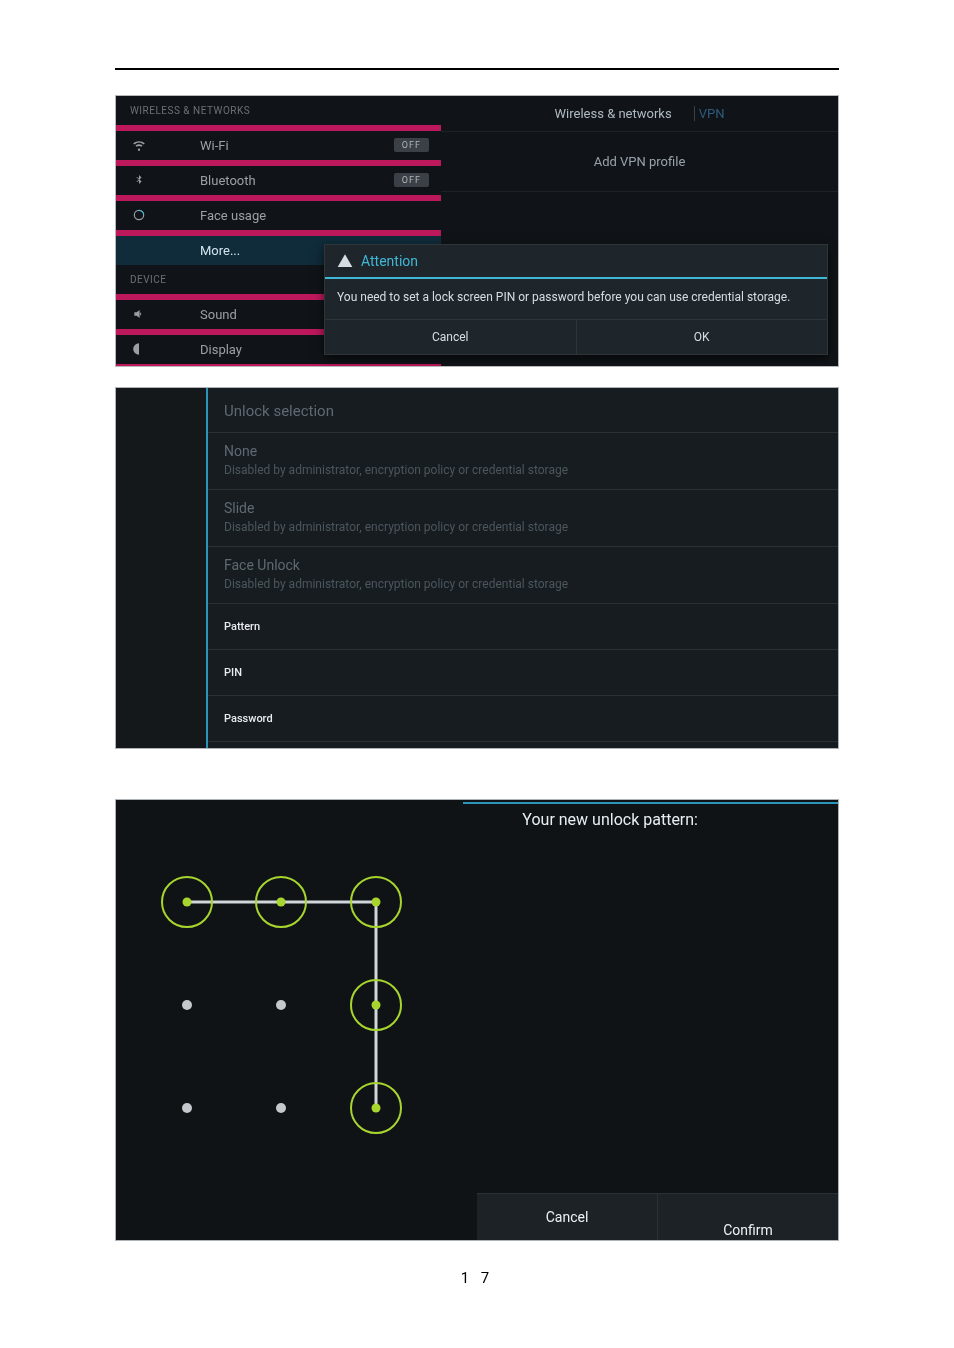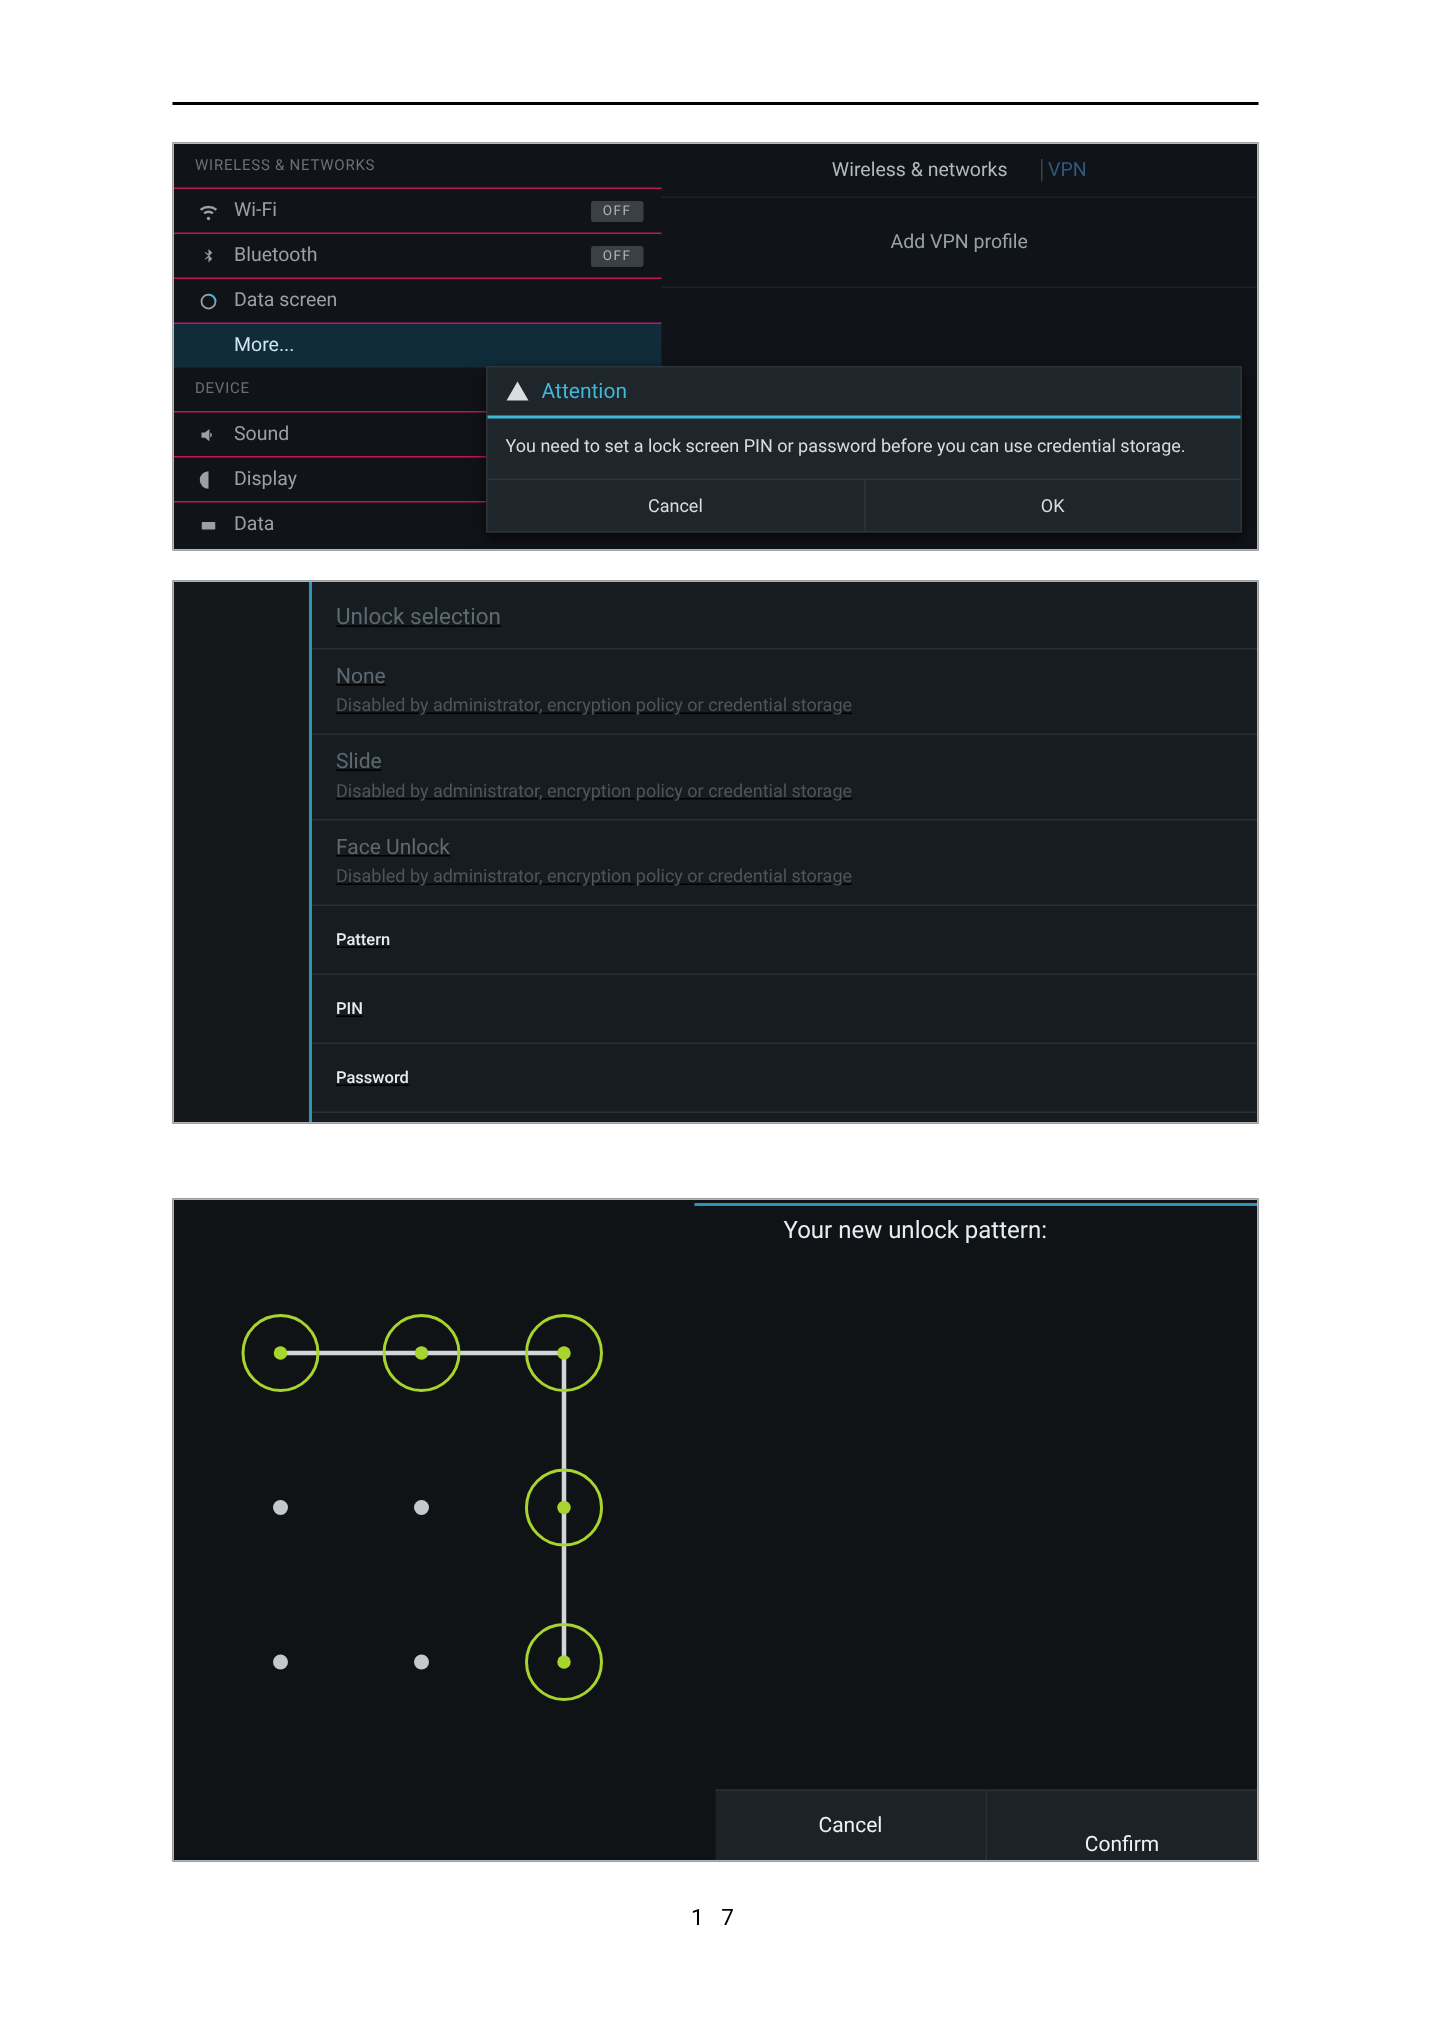--- a/index.html
+++ b/index.html
@@ -30,22 +30,22 @@
     overflow: hidden;
   }
   .p1-left {
     position: absolute; left: 0; top: 0; width: 325px; height: 100%;
   }
   .p1-right {
     position: absolute; left: 325px; top: 0; right: 0; height: 100%;
   }
   .section-label { font-size: 10px; letter-spacing: 0.5px; color: #6a7075; padding: 9px 0 9px 14px; }
   .nav-item {
-    display: flex; align-items: flex-end; color: #9aa0a5;
-    font-size: 13px; padding: 7px 0 7px 14px; border-top: 1px solid #be185d;
+    display: flex; align-items: flex-start; color: #9aa0a5;
+    font-size: 13px; padding: 7px 0 7px 14px; border-top: 6px solid #be185d; gap: 44px;
   }
   .nav-item.selected { background: #102b3a; color: #d0e4f0; }
   .nav-item .icon { width: 18px; display: inline-flex; justify-content: center; margin-right: 8px; color:#9aa0a5; }
   .nav-item .label { flex: 1; }
   .toggle-off {
     display:inline-block; background:#3a4045; color:#aeb4b8; font-size:9px; letter-spacing:1px;
     padding:2px 8px; border-radius:2px; margin-right:12px;
   }
   .p1-title { text-align:center; color:#b0bac2; font-size:13px; padding:10px 0; }
   .p1-title .vpn { color:#2e5a7d; margin-left:6px; }
@@ -67,21 +67,21 @@
     border-right:1px solid #2e3539; cursor:pointer;
   }
   .dialog-buttons .btn:last-child { border-right:none; }
   .warn-tri { width:16px; height:16px; fill:#d8dde1 }
 
   
   .panel2 {
     background:#171c20; border:1px solid #aeb3b7; margin-top:20px; display:flex;
   }
   .p2-spacer { width:90px; background:#14181b; border-right:2px solid #2c94b8;}
-  .p2-list { flex:1;text-decoration:underline; }
+  .p2-list { flex:1; }
   .p2-header { color:#5e6a72; font-size:15px; padding:14px 16px 12px 16px; }
   .p2-item {
     border-top:1px solid #2a3136; padding:10px 16px 12px 16px;
   }
   .p2-item.disabled .it-title { color:#5e6a72; font-size:14px; }
   .p2-item.disabled .it-sub { color:#4c565d; font-size:12px; margin-top:4px; }
   .p2-item.enabled { color:#e8ecef; font-size:11px; font-weight:500; padding:16px; }
   .p2-bottom { border-top:1px solid #2a3136; height:6px;}
 
   
@@ -143,21 +143,21 @@
         <span class="label">Bluetooth</span>
         <span class="toggle-off">OFF</span>
       </div>
       <div class="nav-item">
         <span class="icon">
           <svg viewBox="0 0 24 24" width="14" height="14" fill="none" stroke="#9aa0a5" stroke-width="2">
               <circle cx="12" cy="12" r="8"></circle>
               <path d="M12 4a8 8 0 018 8" stroke="#3fb7d6"></path>
             </svg>
         </span>
-        <span class="label">Data screen</span>
+        <span class="label">Face usage</span>
       </div>
       <div class="nav-item selected">
         <span class="icon"></span>
         <span class="label">More...</span>
       </div>
       <div class="section-label">DEVICE</div>
       <div class="nav-item">
         <span class="icon">
           <svg viewBox="0 0 24 24" width="14" height="14" fill="#9aa0a5">
               <path d="M4 9v6h4l5 4V5L8 9zm12 3a4 4 0 00-2-3v6a4 4 0 002-3z"></path>

